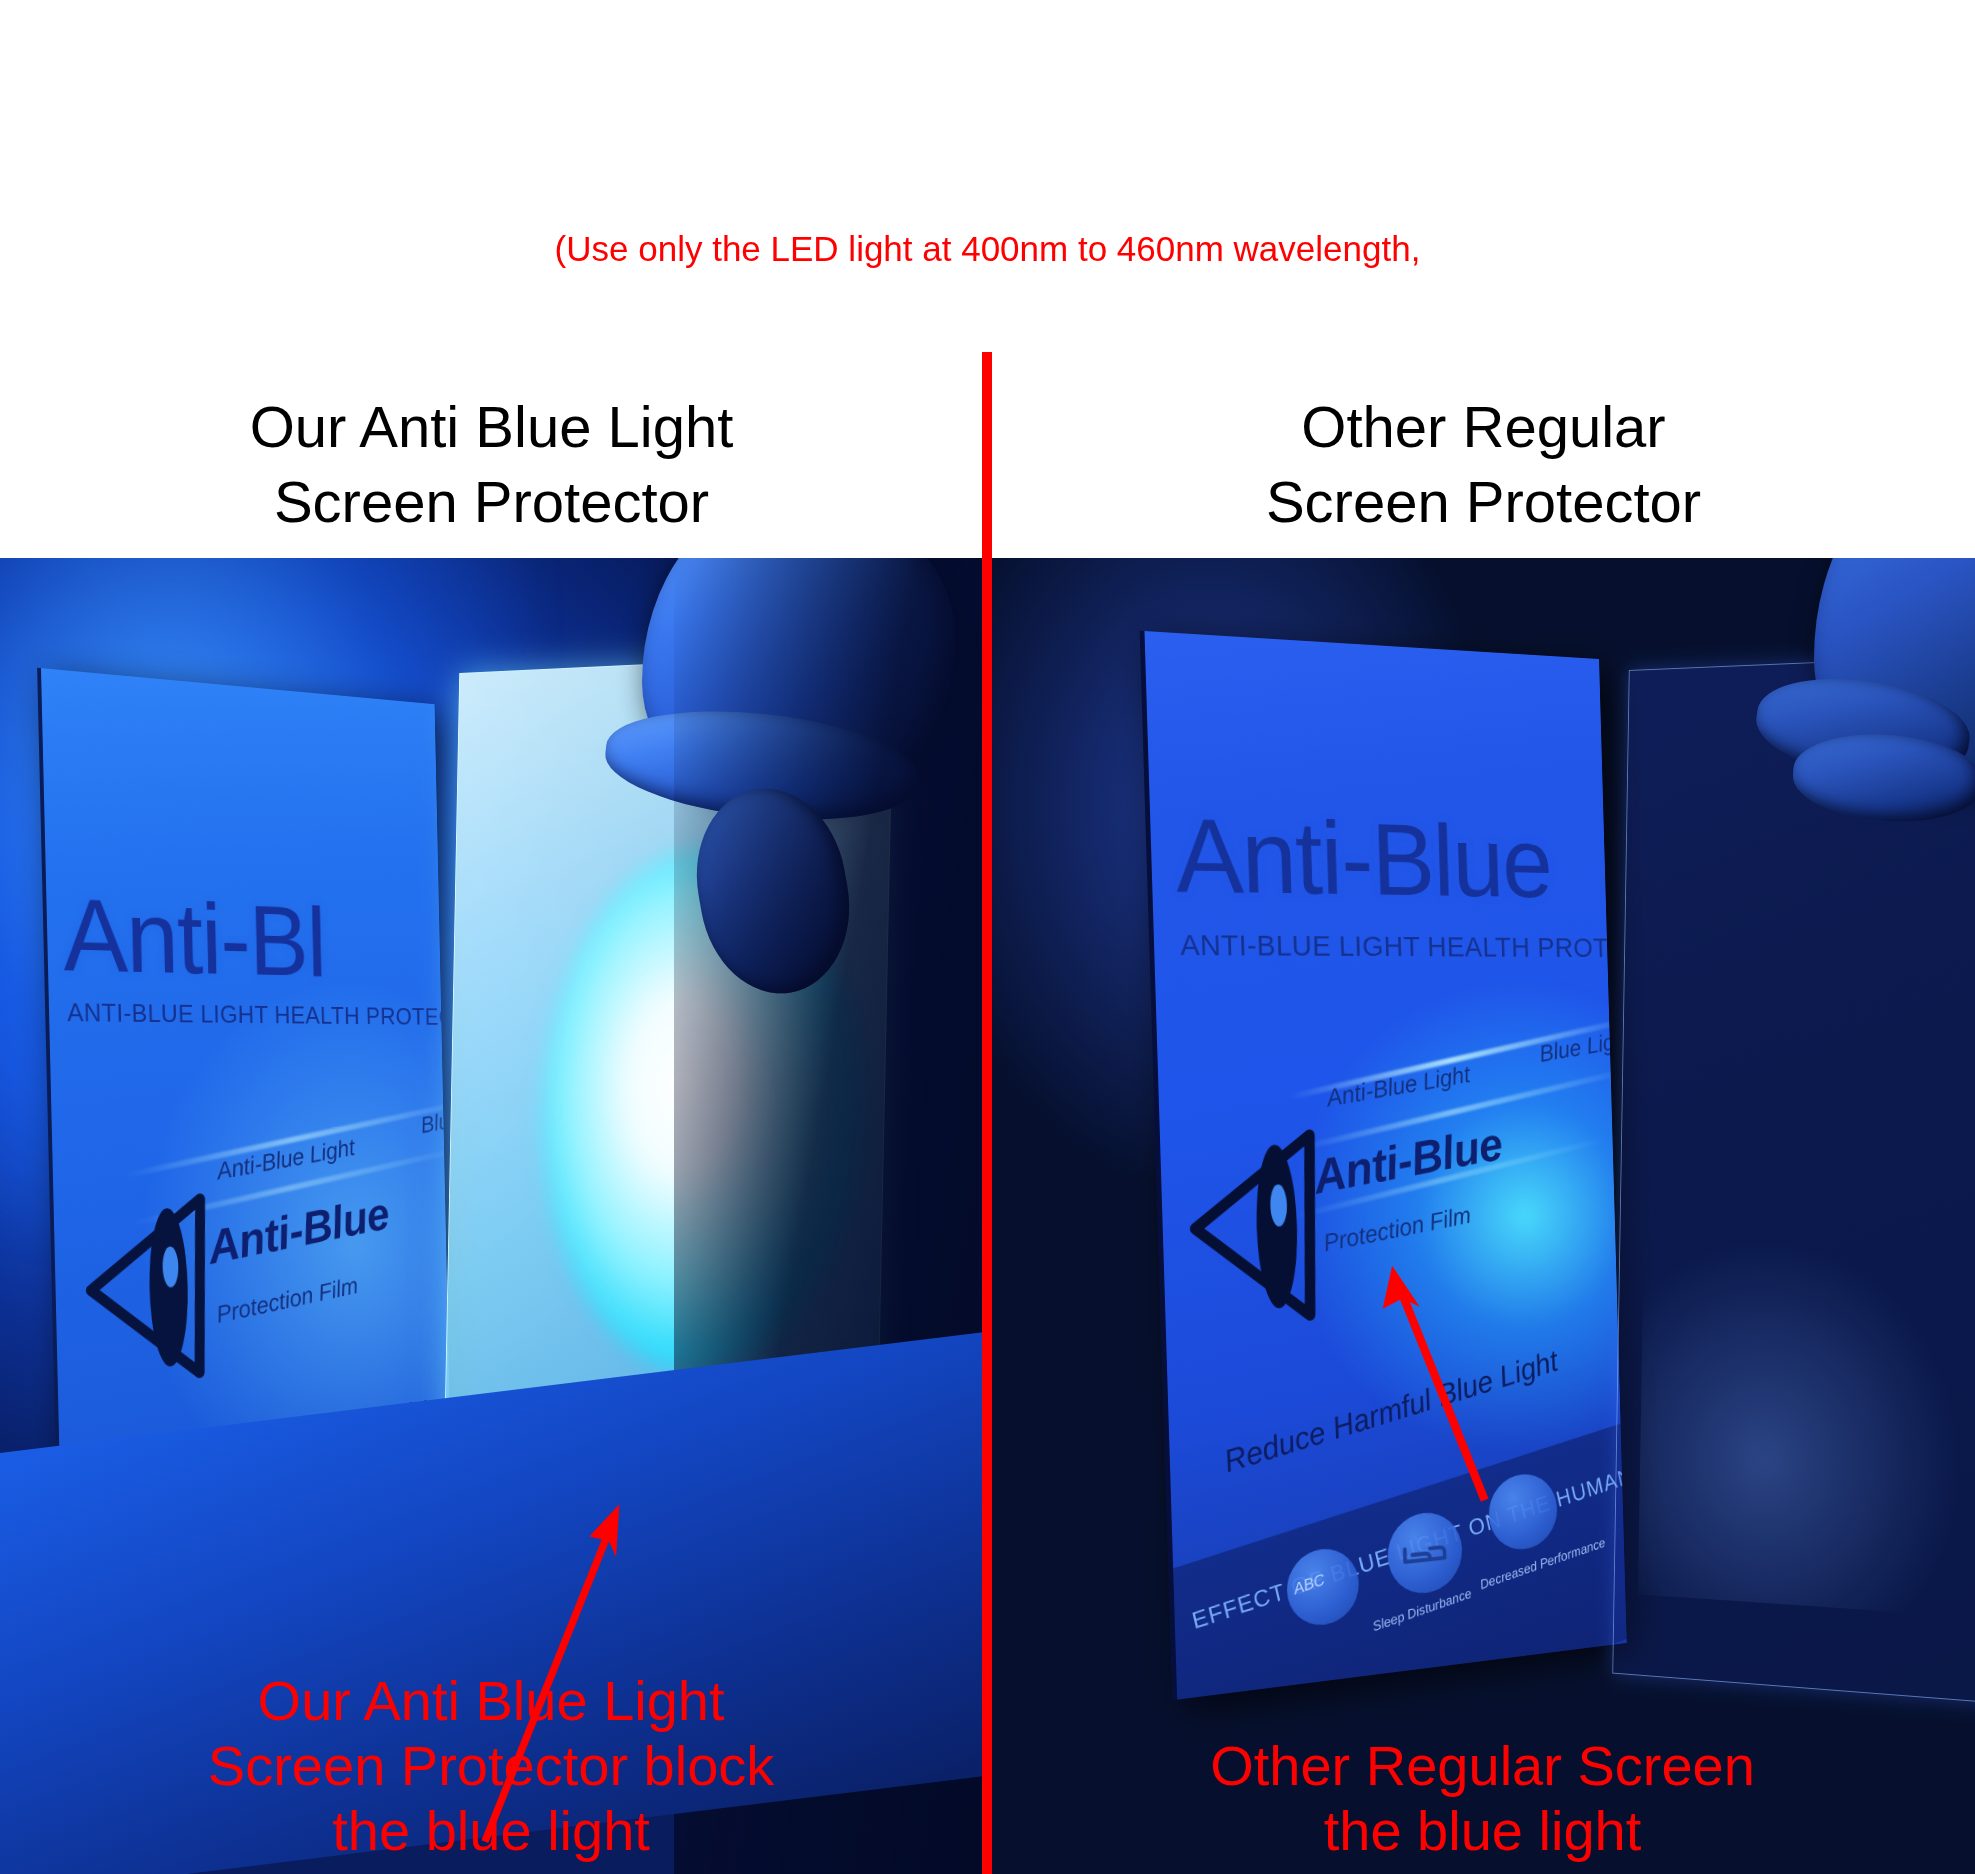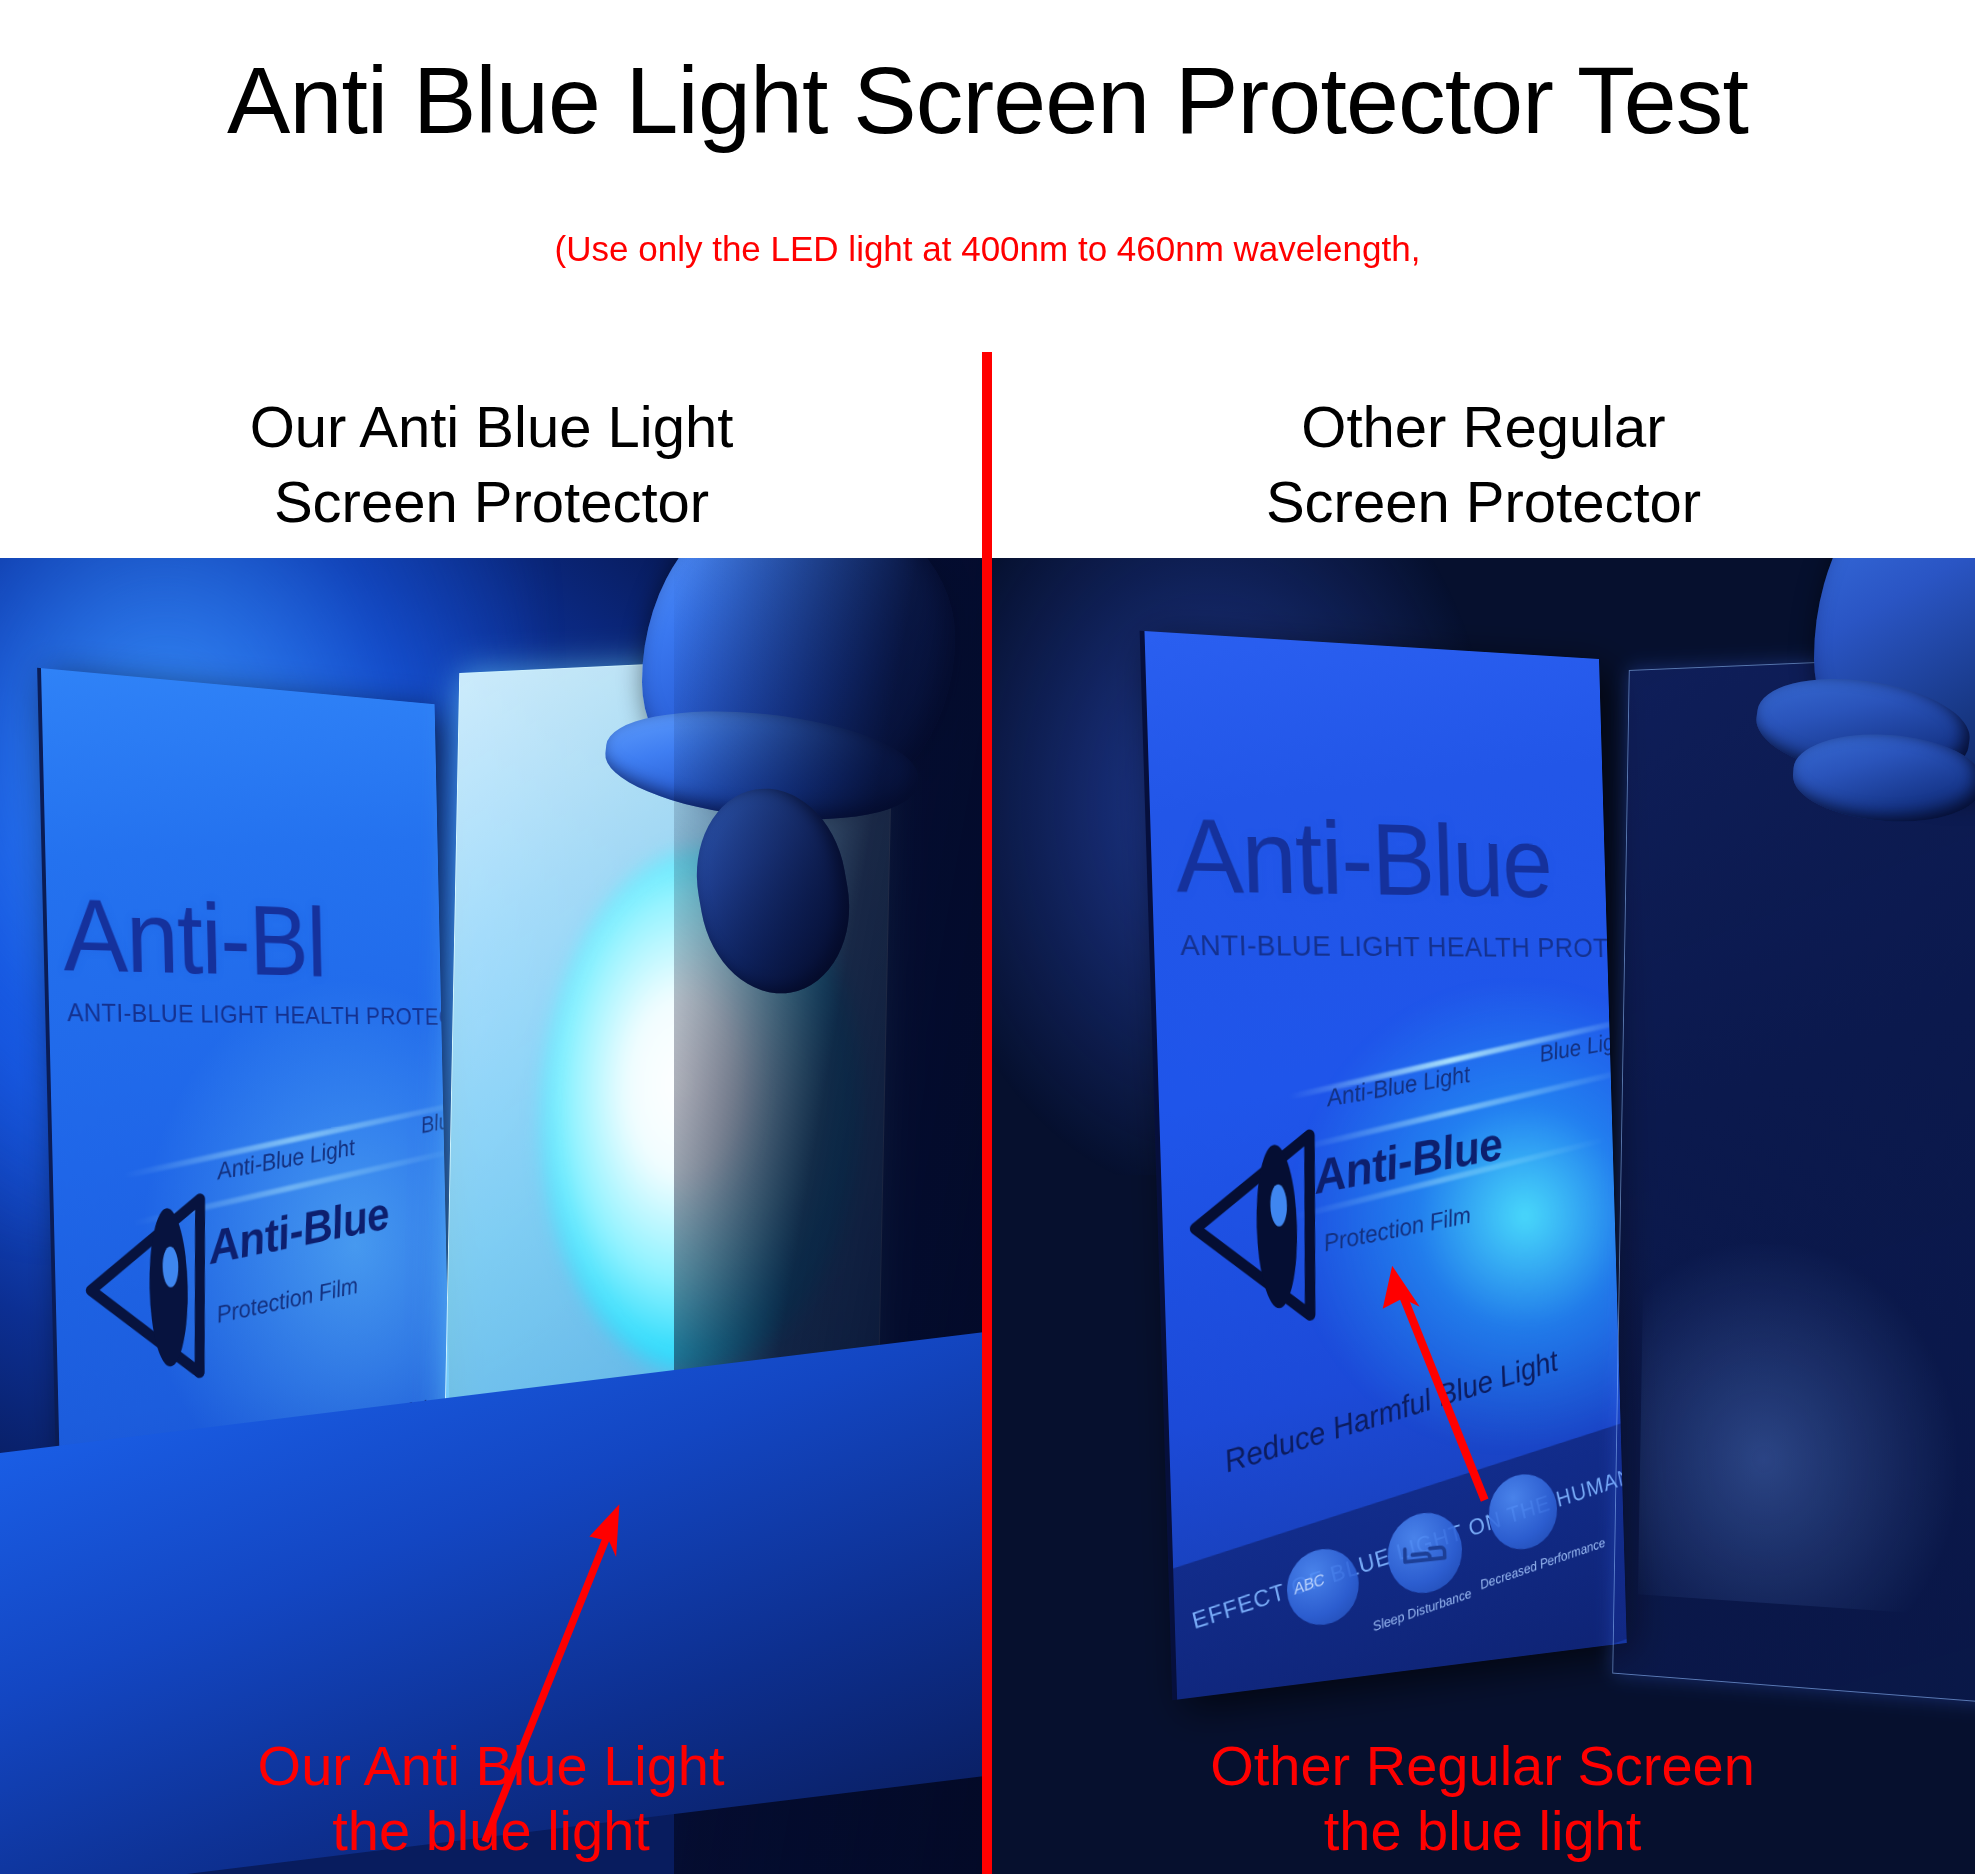--- a/index.html
+++ b/index.html
@@ -221,21 +221,20 @@
     z-index:55;
   }
   .caption div { white-space:nowrap; }
   #caption-left  { left:1.6px;    bottom:10.7px; }
   #caption-right { left:993px; bottom:10.7px;margin-top:25px; }
 </style>
 </head>
 <body>
 
 <div id="header">
-  <div id="main-title">Anti Blue Light Screen Protector Test</div>
 
   <div id="subtitle-block">
     <div>(Use only the LED light at 400nm to 460nm wavelength,</div>
   </div>
 
   <div id="heading-left" class="col-heading">
     <div>Our Anti Blue Light</div>
     <div>Screen Protector</div>
   </div>
 
@@ -359,20 +358,21 @@
     <div class="table" style="background:linear-gradient(165deg,#2a59e0 0%, #1f44bd 34%, #15308e 68%, #0c1c5c 100%);"></div>
 
     <svg class="arrow-svg" style="left:0; top:0;" width="988" height="1317" viewBox="0 0 2402 3201">
       <line x1="1210" y1="2290" x2="1010" y2="1790" stroke="#ff0000" stroke-width="20"></line>
       <polygon points="985,1720 962,1825 1010,1800 1052,1820" fill="#ff0000"></polygon>
     </svg>
   </div>
 
   <div class="caption" id="caption-left">
     <div>Our Anti Blue Light</div>
+    <div>Screen Protector block</div>
     <div>the blue light</div>
   </div>
 
   <div class="caption" id="caption-right">
     <div>Other Regular Screen</div>
     <div>the blue light</div>
   </div>
 
 </div>
 

